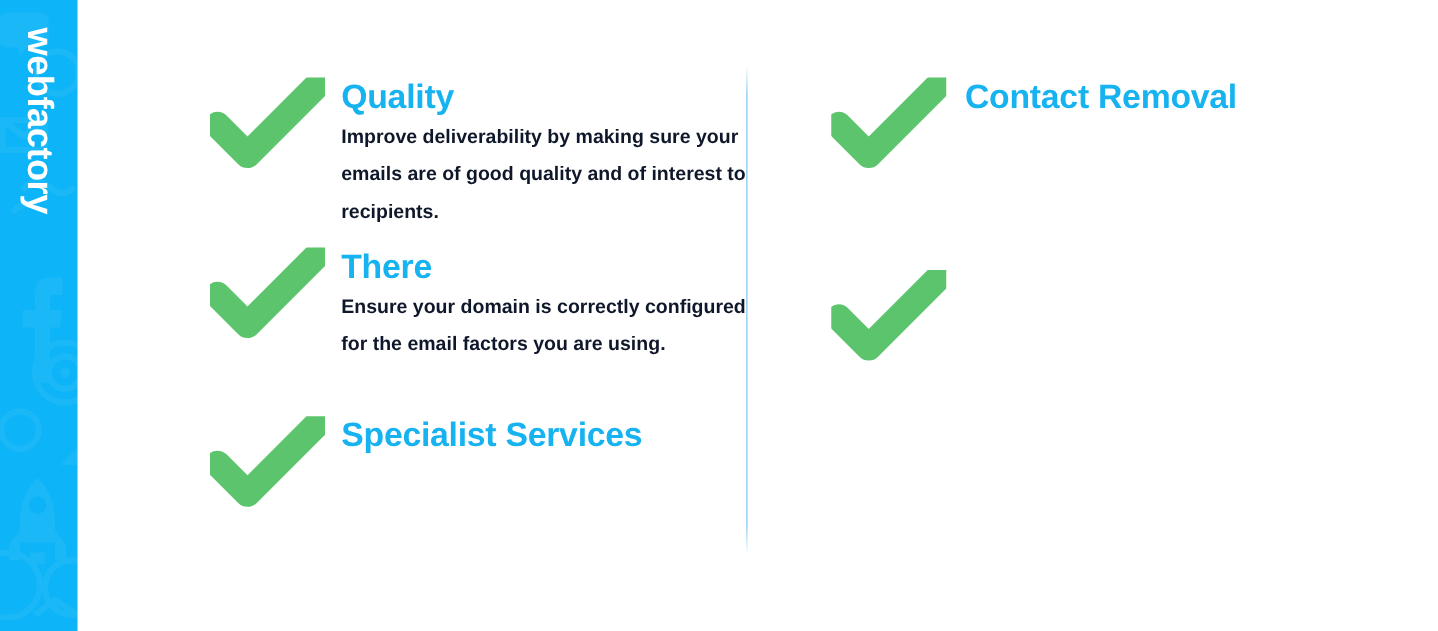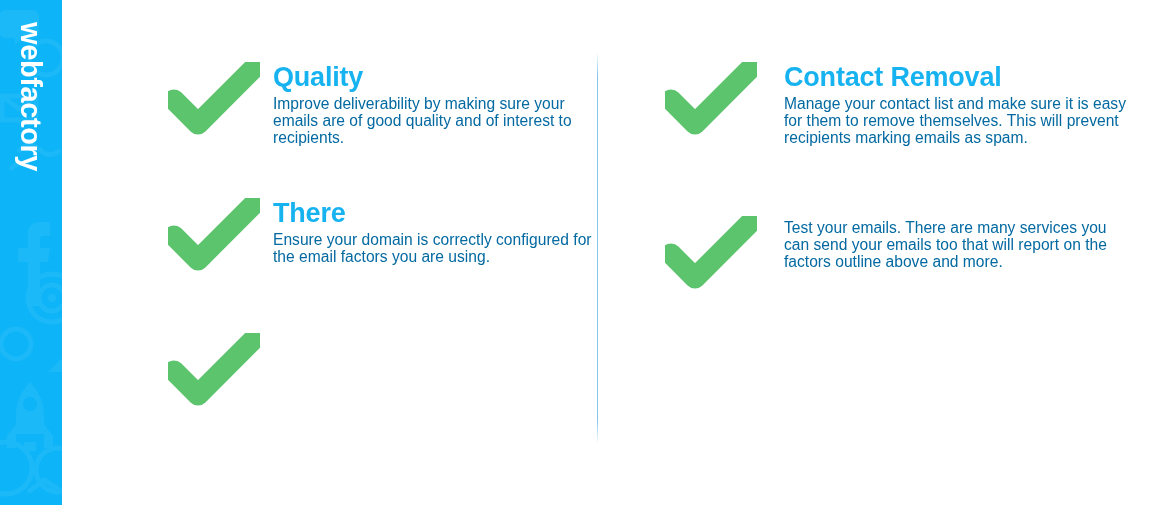--- a/index.html
+++ b/index.html
@@ -106,37 +106,37 @@
   }
   .feature-body {
     position: absolute;
     left: 105px;
     top: 0;
     width: 340px;
   }
   .column-right .feature-body {
     left: 107px;
     width: 348px;
-    margin-left: 12px;
   }
   .feature-title {
     margin: 0;
     color: #17B3F0;
     font-size: 27px;
     font-weight: bold;
     line-height: 30px;
     letter-spacing: -0.2px;
     white-space: nowrap;
   }
   .feature-text {
     margin: 3px 0 0 0;
-    color: #0369a1;
+    color: #0f172a;
     font-size: 15.6px;
-    line-height: 17px;
+    line-height: 30px;
     letter-spacing: 0.01px;
+    font-weight: bold;
   }
 
   
   .col-l-0 { top: 62px;  }
   .col-l-1 { top: 198px; }
   .col-l-2 { top: 333px; }
   
   .col-r-0 { top: 62px;  }
   .col-r-1 { top: 216px; }
 </style>
@@ -210,42 +210,41 @@
           <h3 class="feature-title">There</h3>
           <p class="feature-text">Ensure your domain is correctly configured for the email factors you are using.</p>
         </div>
       </div>
 
       <div class="feature col-l-2">
         <svg class="feature-check" viewBox="0 0 92 76" aria-hidden="true">
           <path d="M6 38 L30 62 L86 6" fill="none" stroke="#5CC46C" stroke-width="21" stroke-linecap="round" stroke-linejoin="round"></path>
         </svg>
         <div class="feature-body">
+          <h3 class="feature-title">Specialist Services</h3>
         </div>
       </div>
 
     </div>
 
     <div class="column column-right">
 
       <div class="feature col-r-0">
         <svg class="feature-check" viewBox="0 0 92 76" aria-hidden="true">
           <path d="M6 38 L30 62 L86 6" fill="none" stroke="#5CC46C" stroke-width="21" stroke-linecap="round" stroke-linejoin="round"></path>
         </svg>
         <div class="feature-body">
           <h3 class="feature-title">Contact Removal</h3>
-          <p class="feature-text">Manage your contact list and make sure it is easy for them to remove themselves. This will prevent recipients marking emails as spam.</p>
         </div>
       </div>
 
       <div class="feature col-r-1">
         <svg class="feature-check" viewBox="0 0 92 76" aria-hidden="true">
           <path d="M6 38 L30 62 L86 6" fill="none" stroke="#5CC46C" stroke-width="21" stroke-linecap="round" stroke-linejoin="round"></path>
         </svg>
         <div class="feature-body">
-          <p class="feature-text">Test your emails. There are many services you can send your emails too that will report on the factors outline above and more.</p>
         </div>
       </div>
 
     </div>
 
   </div>
 </div>
 
 </body></html>

